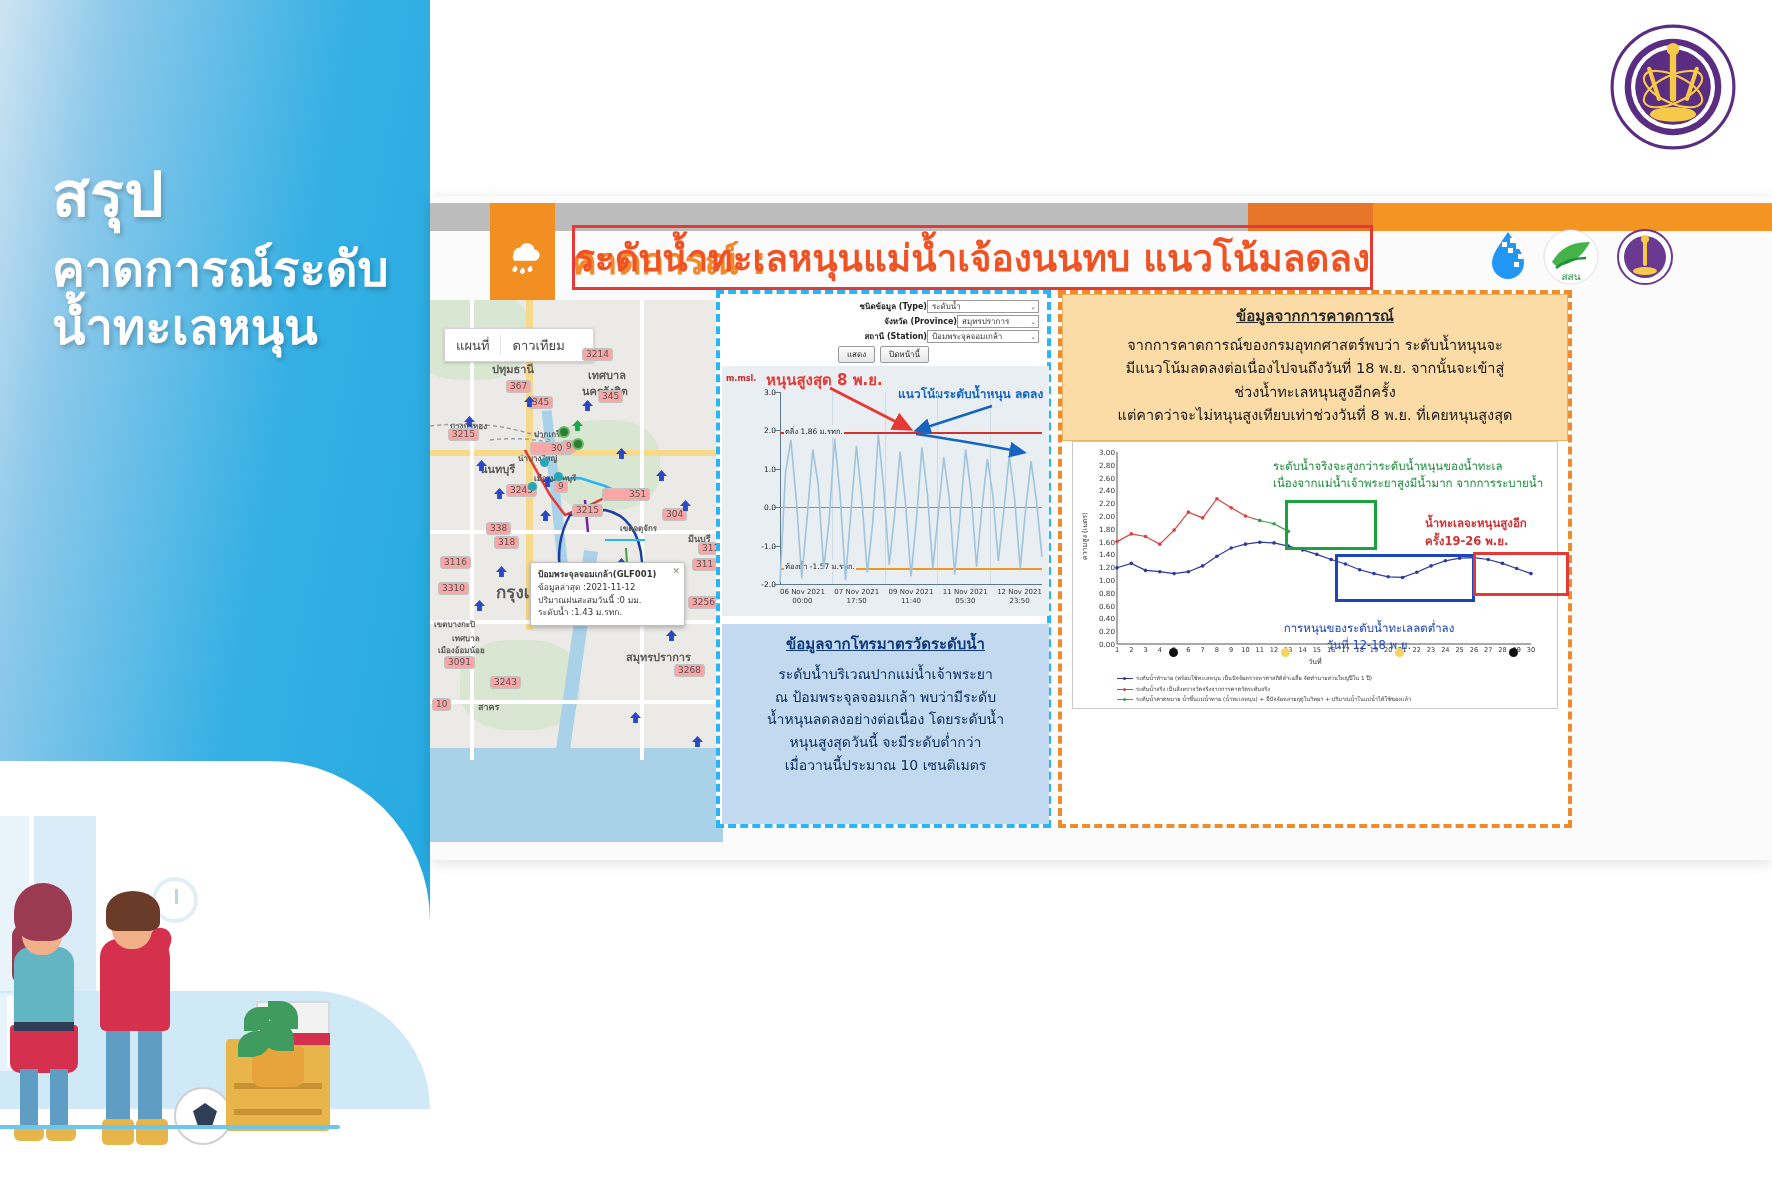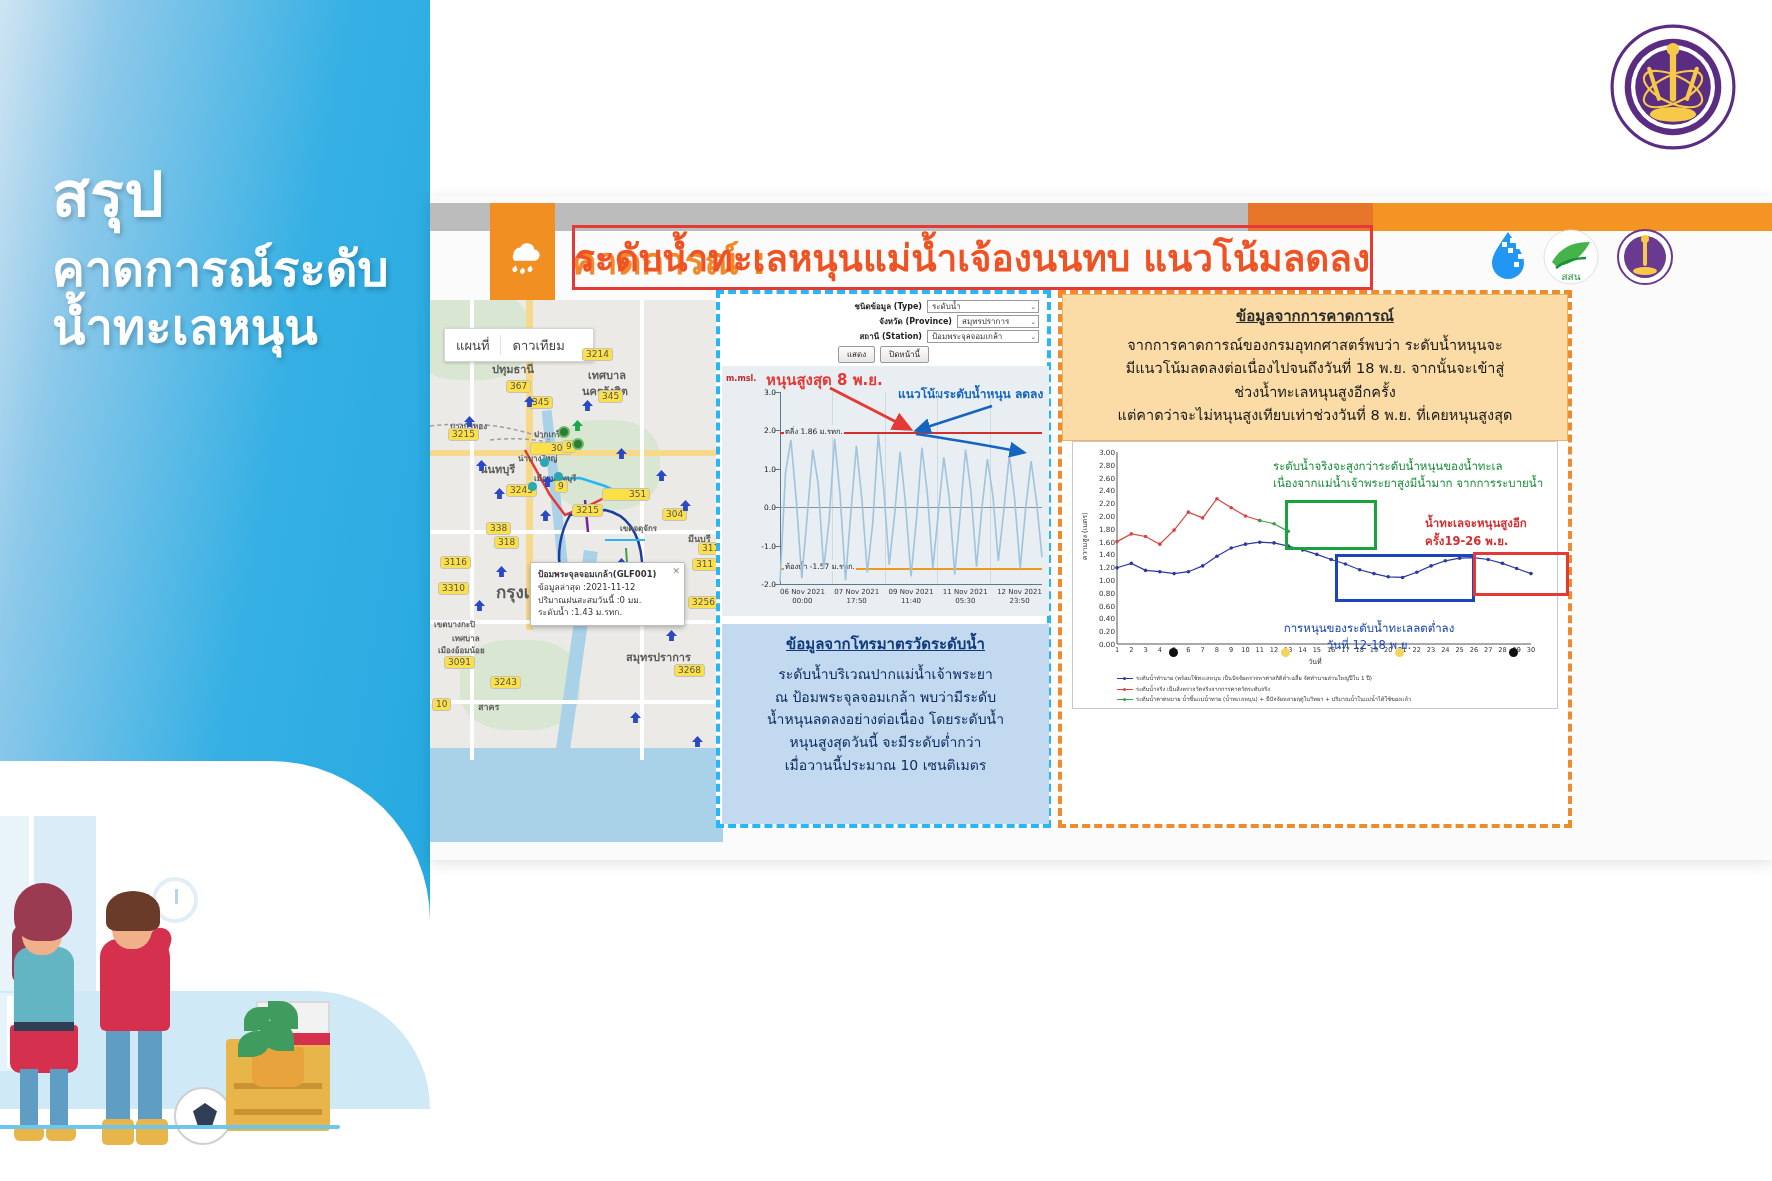--- a/index.html
+++ b/index.html
@@ -137,21 +137,21 @@
   .map-rd-y{position:absolute;background:#f7d98b;}
   .map-ctl {
     position:absolute; left:14px; top:28px; width:150px; height:34px; background:#fff;
     border:1px solid #d5d5d5; box-shadow:0 1px 3px rgba(0,0,0,.2);
     display:flex; align-items:center; font-size:13px; color:#444;
   }
   .map-ctl div { padding:0 11px; }
   .map-ctl .sep { width:1px; height:20px; background:#e2e2e2; padding:0; }
   .map-label { position:absolute; color:#5a5a5a; font-weight:bold; pointer-events:none; }
   .map-shield {
-    position:absolute; background:#fde047; border:1px solid #c2c2c2; border-radius:3px;
+    position:absolute; background:#fca5a5; border:1px solid #c2c2c2; border-radius:3px;
     font-size:9px; color:#555; padding:1px 3px; line-height:1;
   }
   .map-pin { position:absolute; width:0;height:0; }
   .pin-blue { width:11px;height:11px;background:#2b49c4;
     clip-path:polygon(50% 0,100% 55%,72% 55%,72% 100%,28% 100%,28% 55%,0 55%); }
   .pin-green { width:11px;height:11px;background:#17a94a;
     clip-path:polygon(50% 0,100% 55%,72% 55%,72% 100%,28% 100%,28% 55%,0 55%); }
   .dot-green{position:absolute;width:12px;height:12px;border-radius:50%;background:#2e7d32;border:2px solid #66bb6a;}
   .dot-teal{position:absolute;width:9px;height:9px;border-radius:50%;background:#2aa7b5;}
   .map-tooltip {
@@ -162,21 +162,21 @@
   }
   .map-tooltip .tt-close{position:absolute;right:4px;top:2px;font-size:9px;color:#888;cursor:pointer;}
   .map-tooltip .tt-t{font-weight:bold;}
 
   
   .panel-blue {
     position:absolute; left:286px; top:290px; width:335px; height:538px;
     border:4px dashed #29b6f6; background:#ffffff;
   }
   .form-rows { padding:6px 8px 2px; font-size:8px; color:#222; }
-  .frow { display:flex; justify-content:flex-end; align-items:flex-start; gap:5px; margin-bottom:2px; }
+  .frow { display:flex; justify-content:flex-end; align-items:flex-start; margin-bottom:2px; }
   .frow label { font-weight:bold; font-size:8px; }
   .fsel {
     border:1px solid #9a9a9a; background:#fff; font-size:8px; height:13px;
     display:flex; align-items:center; justify-content:space-between; padding:0 2px 0 4px; color:#333;
   }
   .fsel .cv { font-size:7px; color:#666; margin-left:8px; }
   .fbtns { display:flex; justify-content:center; gap:5px; margin-top:3px; }
   .fbtn {
     border:1px solid #999; background:linear-gradient(#fdfdfd,#e6e6e6); font-size:8px;
     padding:1px 8px; border-radius:2px; color:#222;

